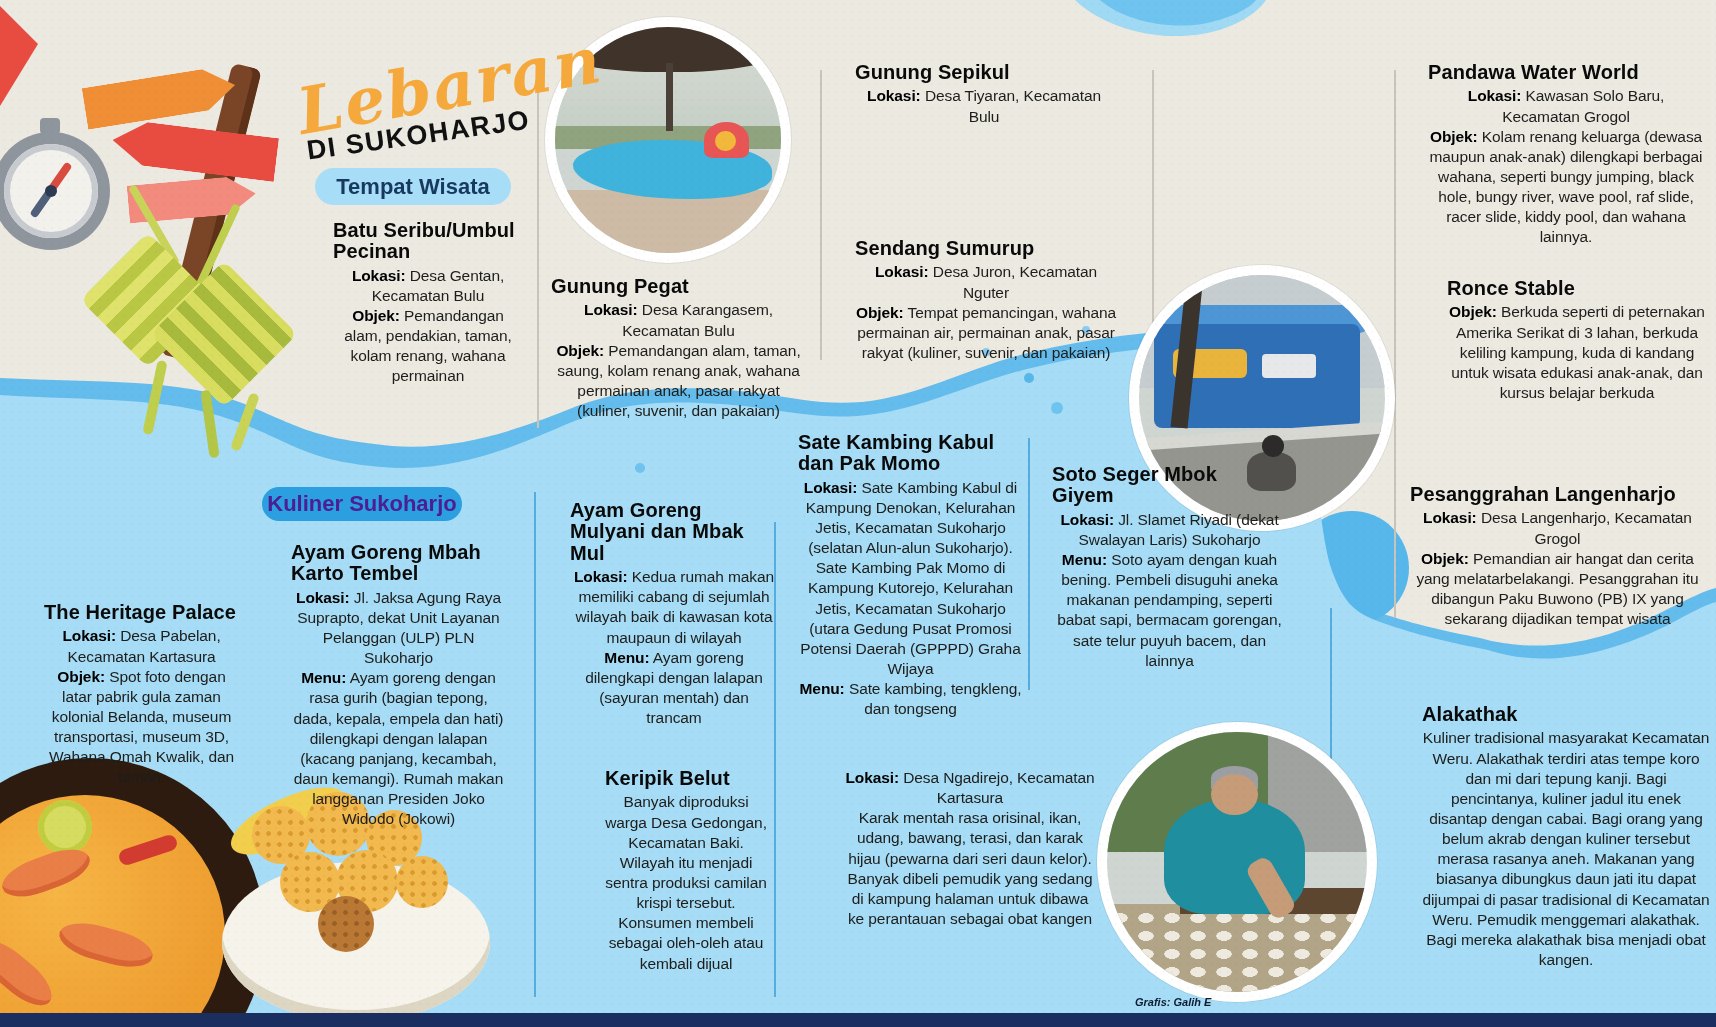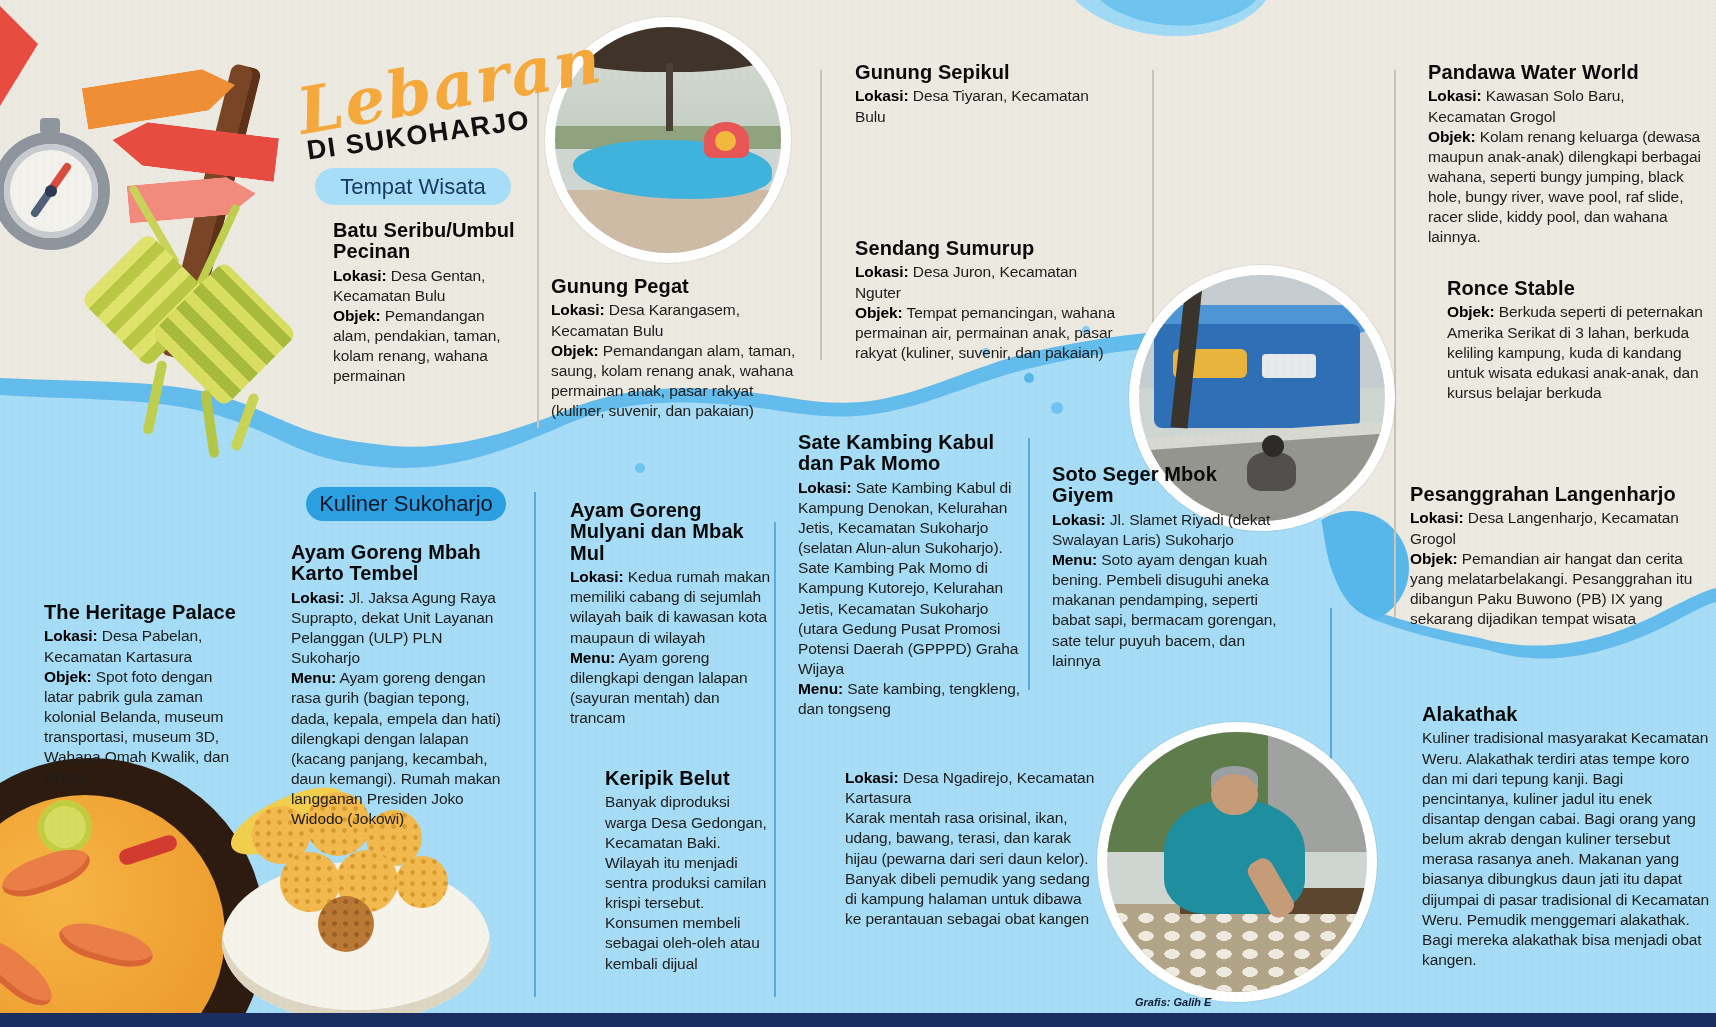--- a/index.html
+++ b/index.html
@@ -16,30 +16,30 @@
   .photo{position:absolute;border-radius:50%;border:10px solid #fff;overflow:hidden;z-index:4;
          background:#CFD6D2;box-shadow:0 0 0 1px rgba(0,0,0,.06);}
   .photo>div{position:absolute;}
 
   
   .t-script{position:absolute;left:296px;top:48px;z-index:6;color:#F5A93C;
       font-family:"DejaVu Serif",serif;font-style:italic;font-weight:bold;font-size:64px;
       transform:rotate(-10deg);letter-spacing:2px;}
   .t-sub{position:absolute;left:306px;top:120px;z-index:6;color:#111;
       font-weight:bold;font-size:27px;letter-spacing:1.5px;transform:rotate(-8deg);}
-  .badge{position:absolute;z-index:6;font-weight:normal;text-align:center;}
+  .badge{position:absolute;z-index:6;font-weight:bold;text-align:center;}
   .badge.light{left:315px;top:168px;width:196px;height:37px;line-height:37px;border-radius:19px;
       background:#A8DDF7;color:#17395F;font-size:22px;}
   .badge.dark{left:262px;top:487px;width:200px;height:34px;line-height:34px;border-radius:17px;
-      background:#2B9FE0;color:#0f172a;font-size:22px;margin-left:44px;}
+      background:#2B9FE0;color:#4c1d95;font-size:22px;}
 
   
   .entry{position:absolute;z-index:6;}
   .e-title{font-size:20px;line-height:1.07;font-weight:bold;color:#0A0A0A;margin:0 0 3px;letter-spacing:.1px;}
-  .e-part{margin:0;font-size:15.5px;line-height:1.3;color:#1D1D1B;letter-spacing:-.1px;}
+  .e-part{margin:0;font-size:15.5px;line-height:1.3;color:#1D1D1B;letter-spacing:-.1px;text-align:center;}
   .e-part b{color:#000;}
 
   .credit{position:absolute;left:1135px;top:996px;z-index:8;font-size:11px;font-weight:bold;
       font-style:italic;color:#0D1B33;}
   .navybar{position:absolute;left:0;top:1013px;width:1716px;height:14px;background:#1A2F5F;z-index:7;}
 
   
   .pole{left:196px;top:62px;width:30px;height:300px;background:#7A4527;border-radius:8px;
         transform:rotate(14deg);box-shadow:inset -8px 0 0 #5E3119;}
   .arrow-o{left:84px;top:76px;width:152px;height:42px;background:#EF8E35;transform:rotate(-9deg);

